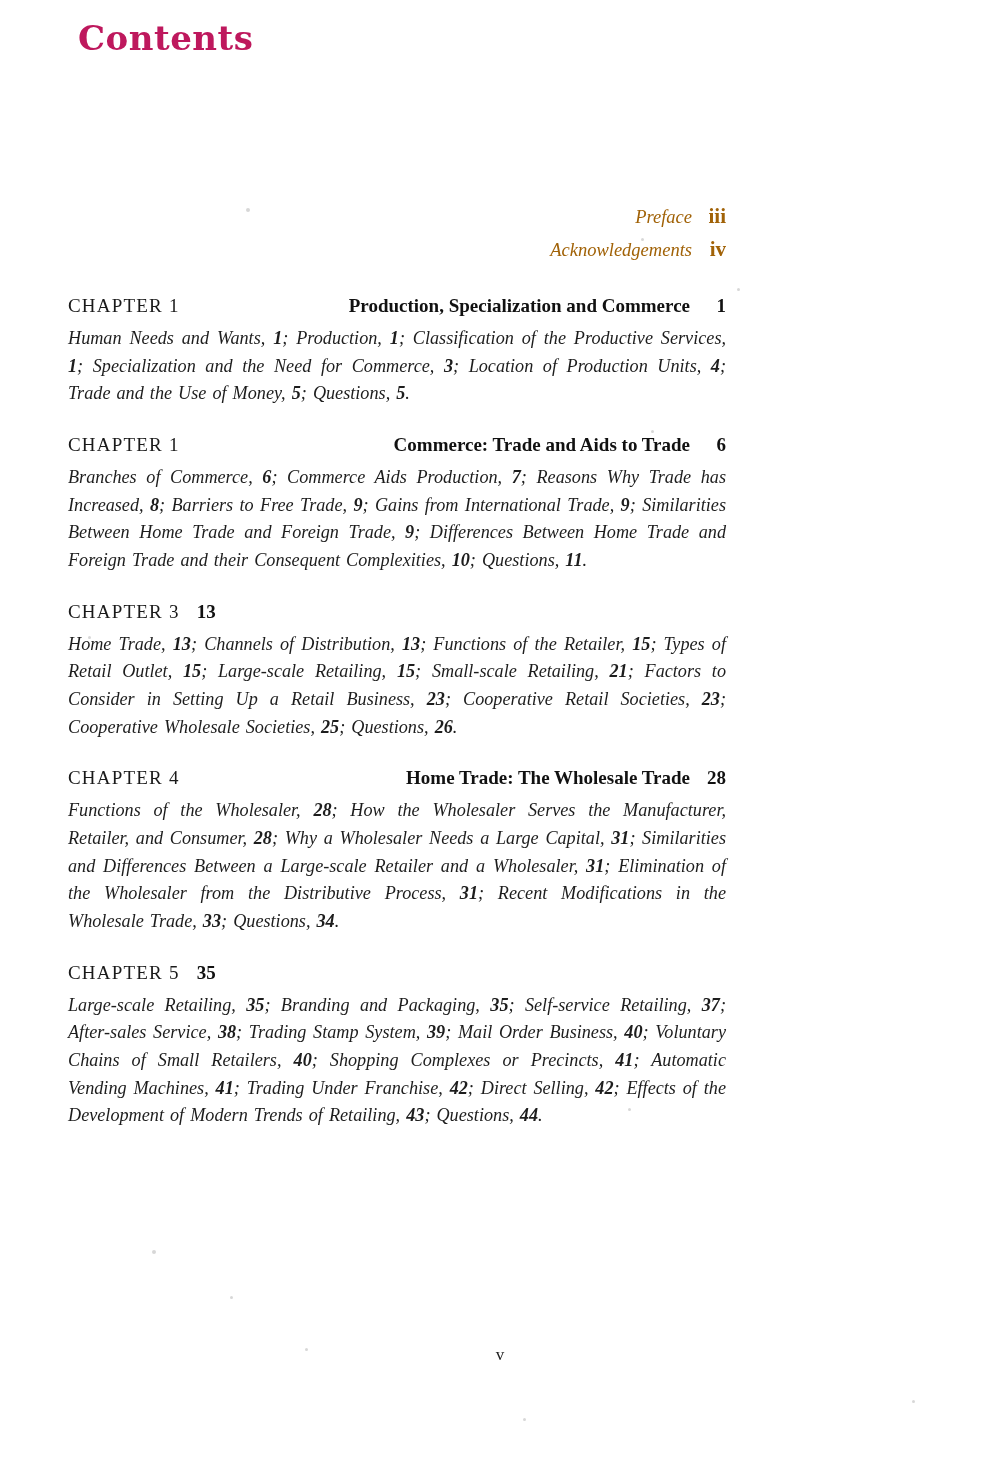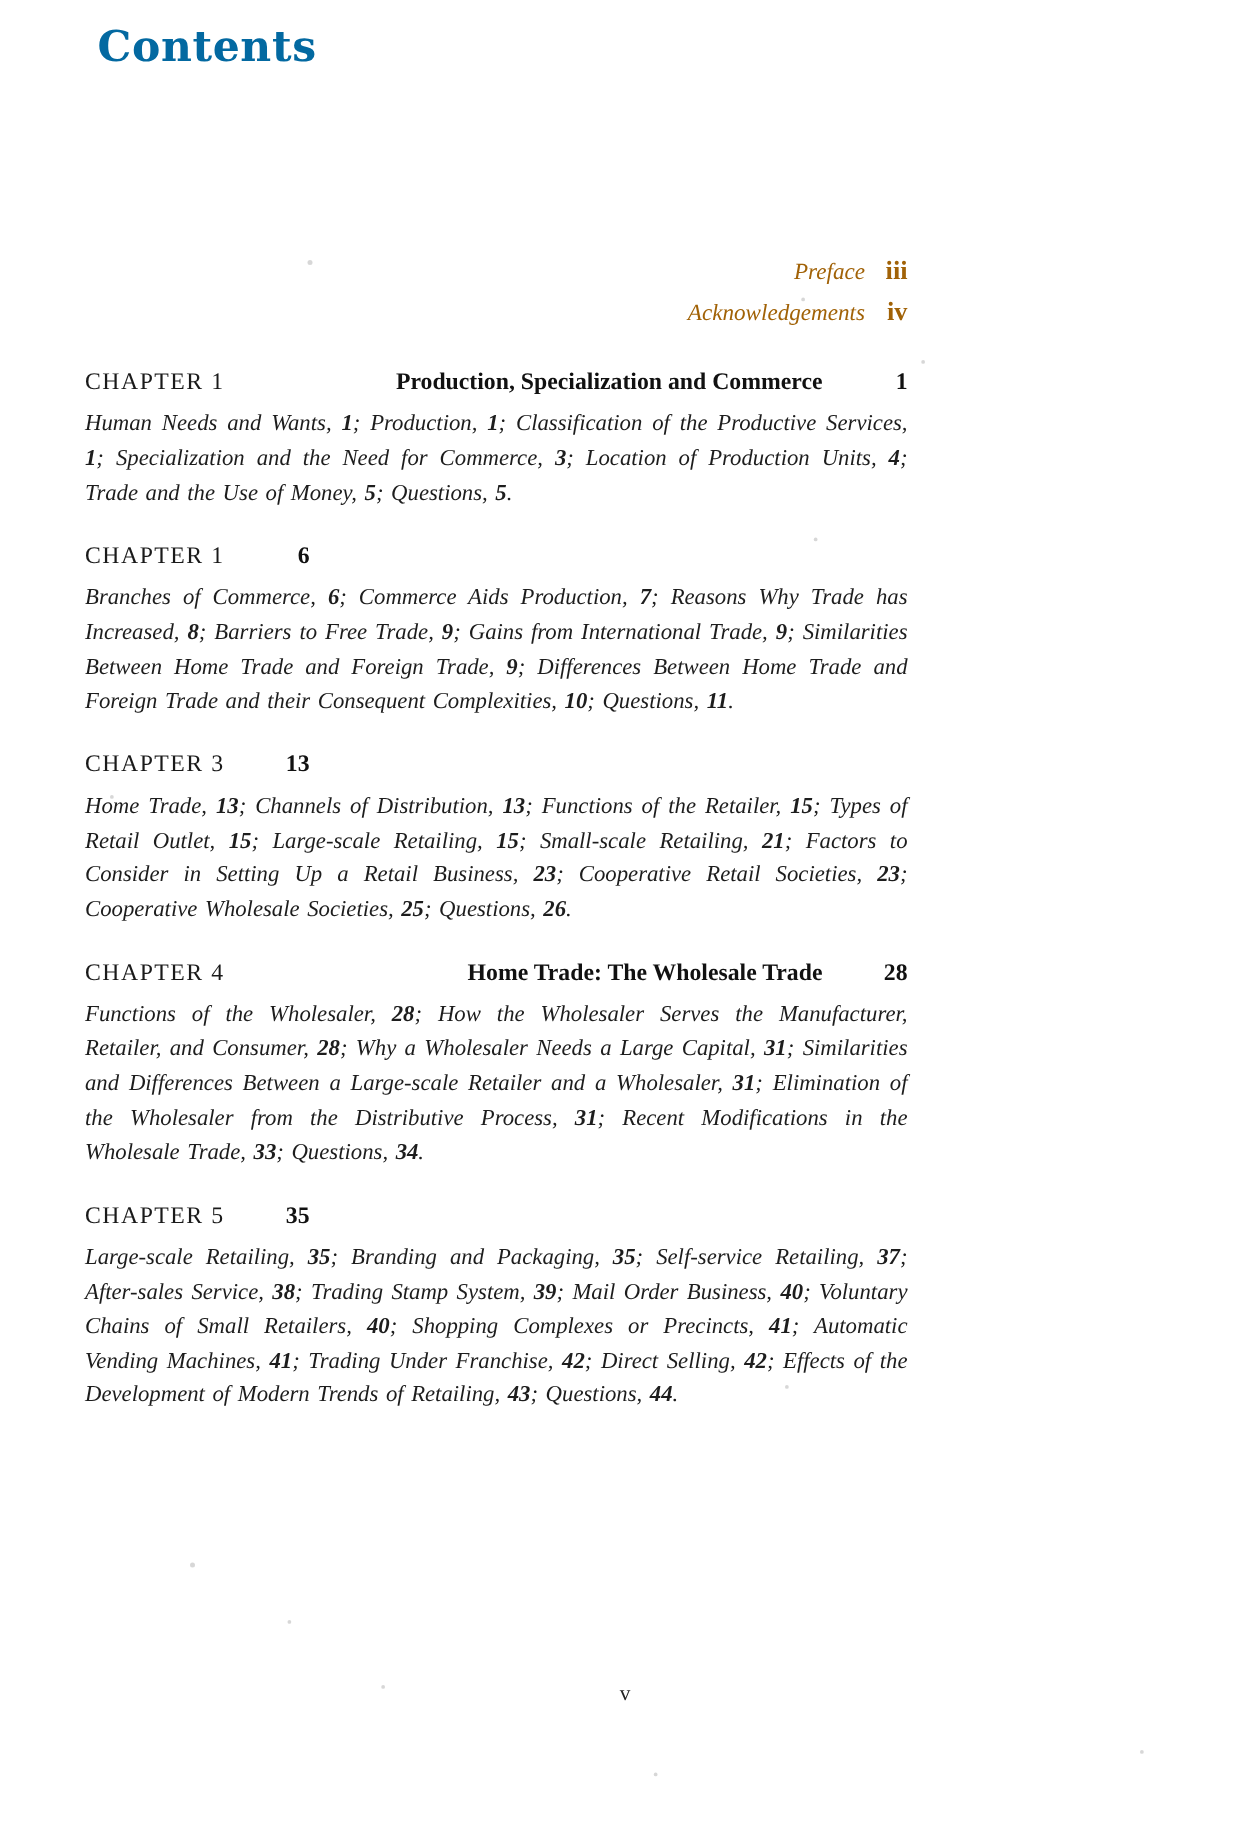--- a/index.html
+++ b/index.html
@@ -21,21 +21,21 @@
     padding: 0;
   }
   .page-title {
     position: absolute;
     left: 78px;
     top: 18px;
     font-family: "DejaVu Serif", serif;
     font-size: 34px;
     font-weight: bold;
     letter-spacing: 0.5px;
-    color: #0369a1;
+    color: #be185d;
   }
   .content {
     position: absolute;
     left: 68px;
     top: 200px;
     width: 658px;
   }
   .front-matter {
     margin-bottom: 30px;
   }
@@ -55,21 +55,20 @@
     min-width: 34px;
     text-align: right;
   }
   .chapter-block {
     margin-bottom: 26px;
   }
   .chapter-head {
     display: flex;
     align-items: baseline;
     margin-bottom: 8px;
-    gap: 32px;
   }
   .chapter-label {
     font-size: 19px;
     letter-spacing: 1.2px;
     color: #1a1a1a;
     white-space: nowrap;
   }
   .chapter-title {
     font-size: 19px;
     font-weight: bold;
@@ -149,20 +148,21 @@
         <span class="chapter-label">CHAPTER 1</span>
         <span class="chapter-title">Production, Specialization and Commerce</span>
         <span class="chapter-page">1</span>
       </div>
       <div class="chapter-entries">Human Needs and Wants, <b>1</b>;   Production, <b>1</b>;   Classification of the Productive Services, <b>1</b>;   Specialization and the Need for Commerce, <b>3</b>;   Location of Production Units, <b>4</b>;   Trade and the Use of Money, <b>5</b>;   Questions, <b>5</b>.</div>
     </div>
 
     <div class="chapter-block">
       <div class="chapter-head">
         <span class="chapter-label">CHAPTER 1</span>
+        <span class="chapter-title">Commerce: Trade and Aids to Trade</span>
         <span class="chapter-page">6</span>
       </div>
       <div class="chapter-entries">Branches of Commerce, <b>6</b>;   Commerce Aids Production, <b>7</b>;   Reasons Why Trade has Increased, <b>8</b>;   Barriers to Free Trade, <b>9</b>;   Gains from International Trade, <b>9</b>;   Similarities Between Home Trade and Foreign Trade, <b>9</b>;   Differences Between Home Trade and Foreign Trade and their Consequent Complexities, <b>10</b>;   Questions, <b>11</b>.</div>
     </div>
 
     <div class="chapter-block">
       <div class="chapter-head">
         <span class="chapter-label">CHAPTER 3</span>
         <span class="chapter-page">13</span>
       </div>

